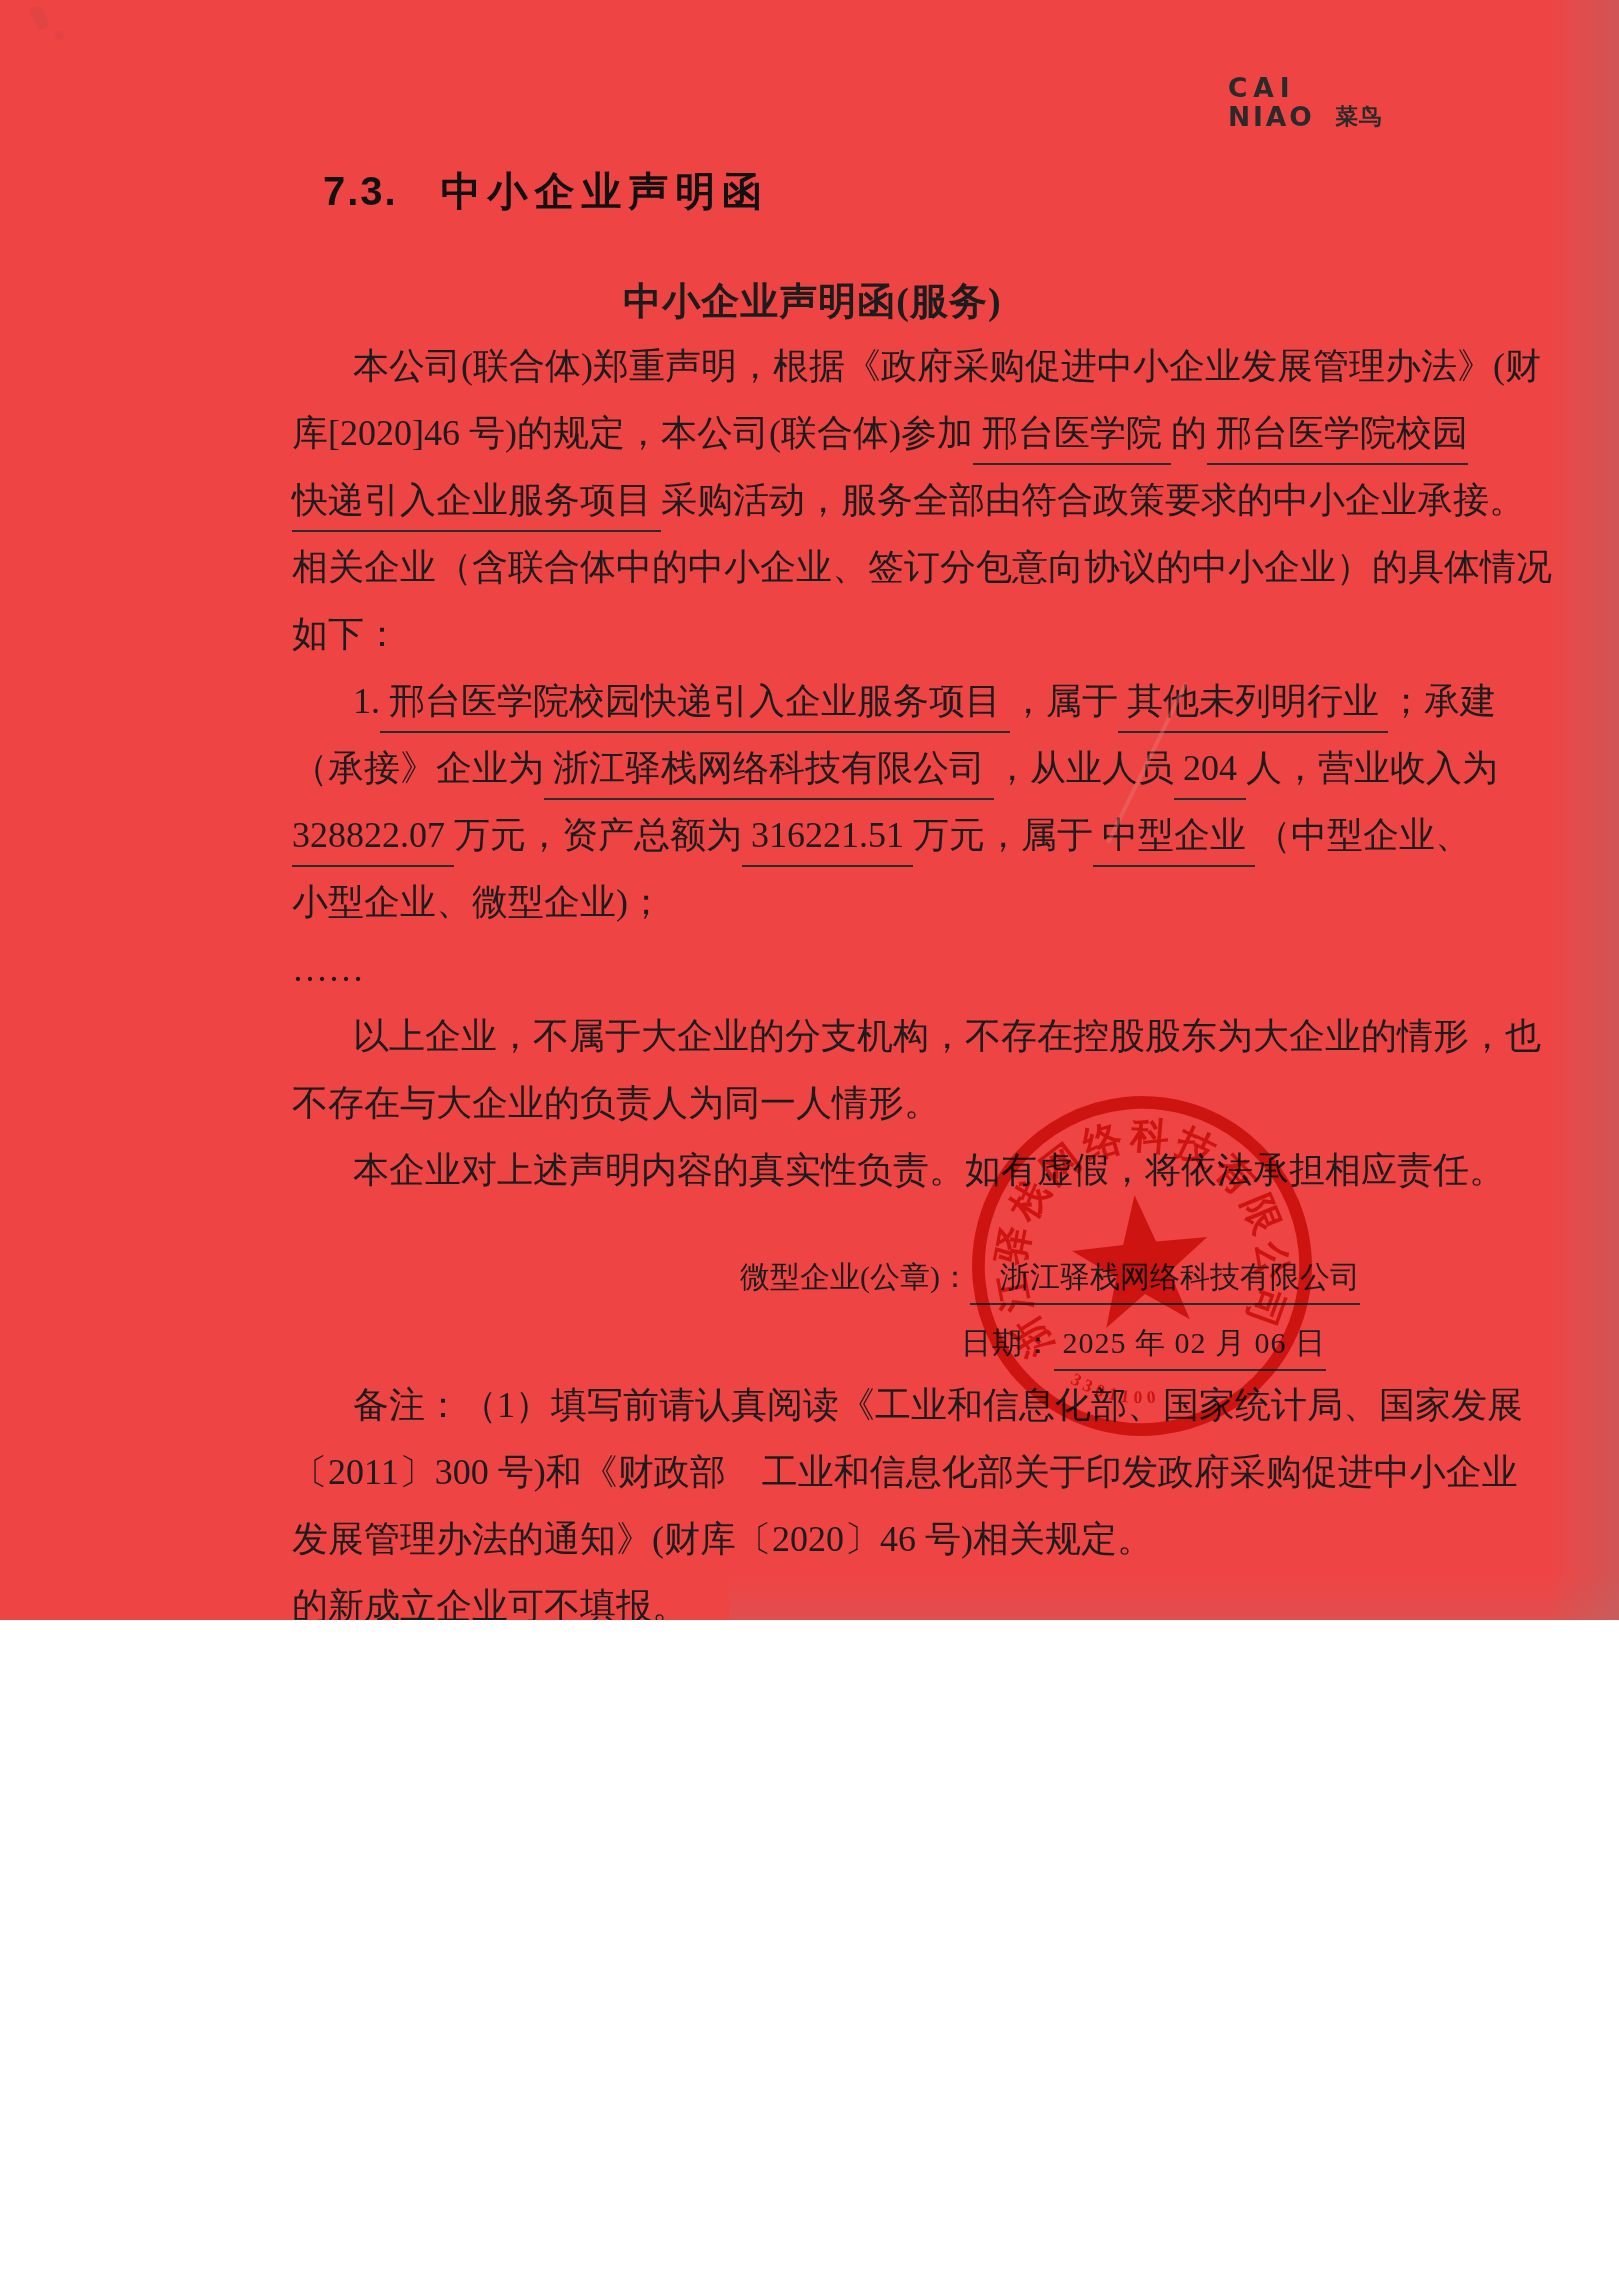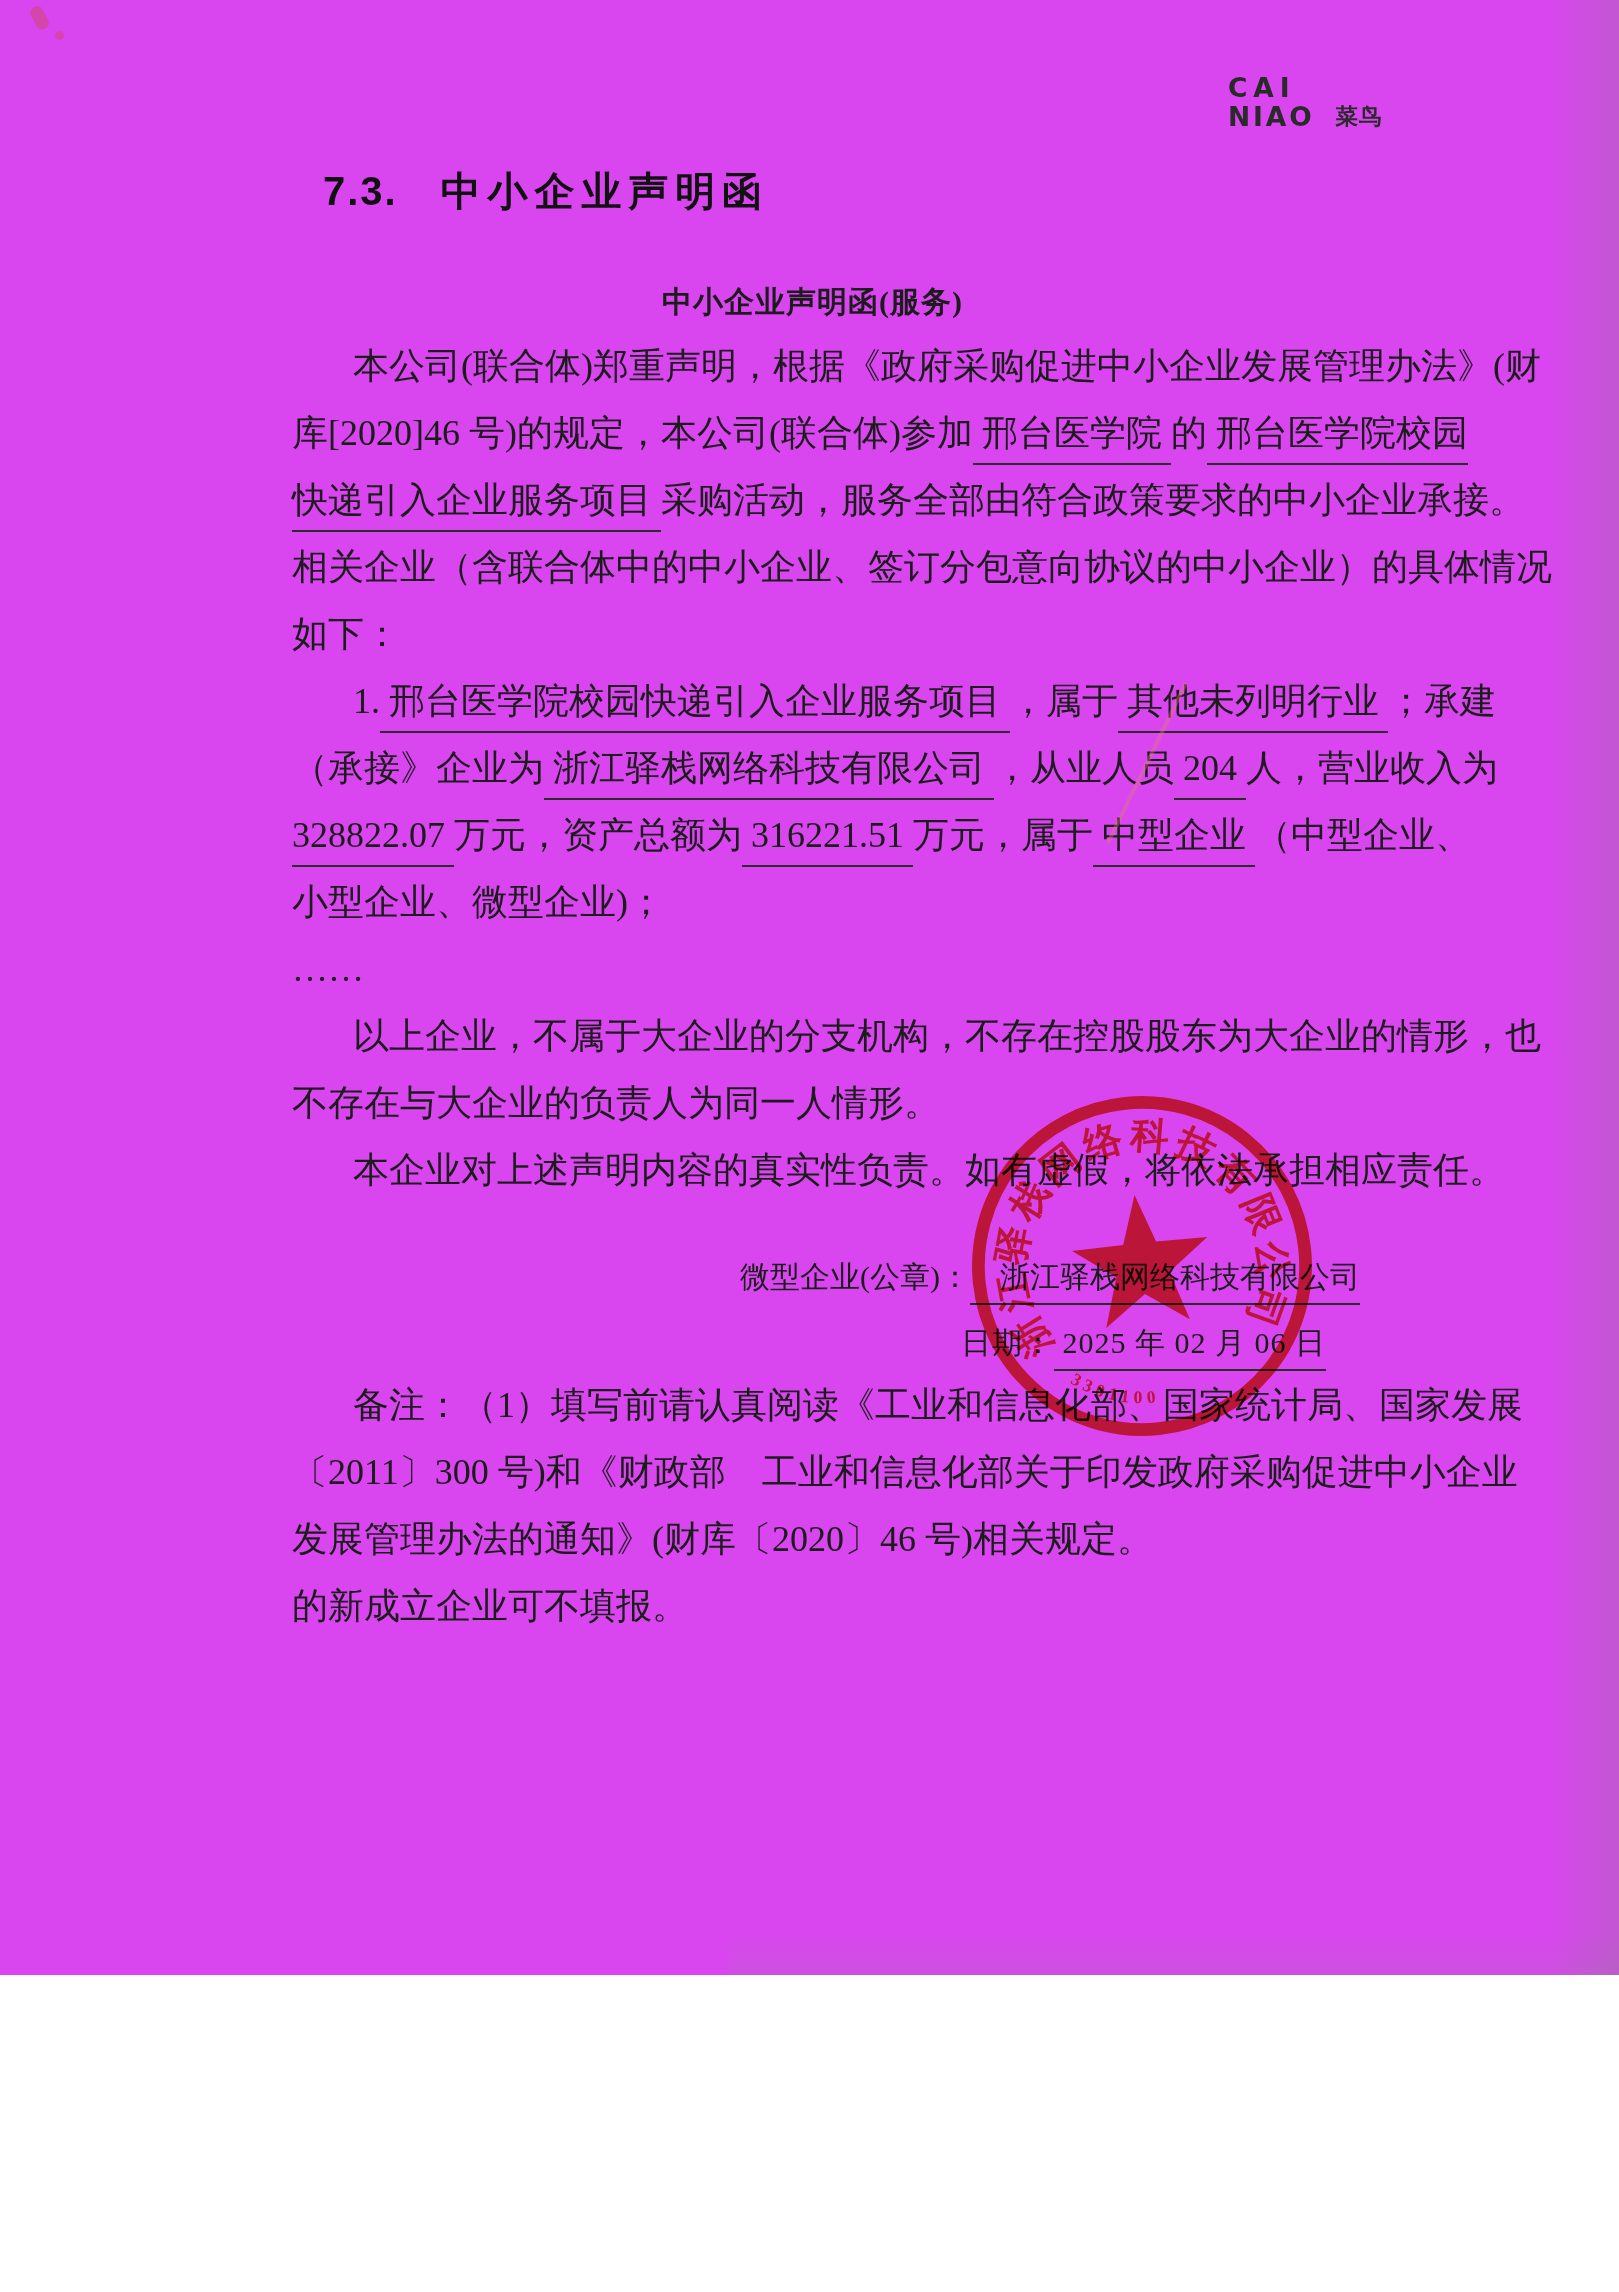--- a/index.html
+++ b/index.html
@@ -1,37 +1,37 @@
 <!DOCTYPE html>
 <html><head>
 <meta charset="utf-8">
 <style>
   html,body{margin:0;padding:0;background:#ffffff;}
   .page{
     position:relative;
-    width:1619px;height:1975px;
-    background:#d946ef;
+    width:1619px;height:1620px;
+    background:#ef4444;
     overflow:hidden;
     font-family:"Liberation Serif","DejaVu Serif",serif;
     color:#1c1c1c;
   }
   
   .logo{position:absolute;left:1228px;top:74px;color:#2a2a2a;
     font-family:"DejaVu Sans","Liberation Sans",sans-serif;font-weight:bold;}
   .logo-top{font-size:26.5px;letter-spacing:5.9px;line-height:28px;}
   .logo-bottom{font-size:26.5px;letter-spacing:2.9px;line-height:29px;display:flex;align-items:center;gap:12px;}
   .logo-cn{font-size:22.5px;letter-spacing:1px;margin-left:8.8px;}
   
   .title{position:absolute;left:323px;top:167px;
     font-family:"Liberation Sans","DejaVu Sans",sans-serif;
     font-weight:bold;font-size:40px;line-height:49px;color:#111;}
   .title .tnum{letter-spacing:2px;margin-right:43px;}
   .title .ttext{letter-spacing:6.9px;margin-top:14px;}
   .subtitle{position:absolute;left:292px;top:282px;width:1041px;
-    text-align:center;font-size:30px;line-height:39px;font-weight:bold;letter-spacing:1px;}
+    text-align:center;font-size:38px;line-height:39px;font-weight:bold;letter-spacing:1px;}
   
   .textcol{position:absolute;left:292px;width:1041px;}
   .body-block{top:333px;}
   .notes-block{top:1372px;}
   .bl{height:67px;line-height:67px;font-size:36px;white-space:nowrap;
     text-align:justify;text-align-last:justify;}
   .bl.end{text-align-last:left;}
   .bl.ind{text-indent:61px;}
   .u{border-bottom:2.9px solid #2b2b2b;padding-bottom:10px;}
   

